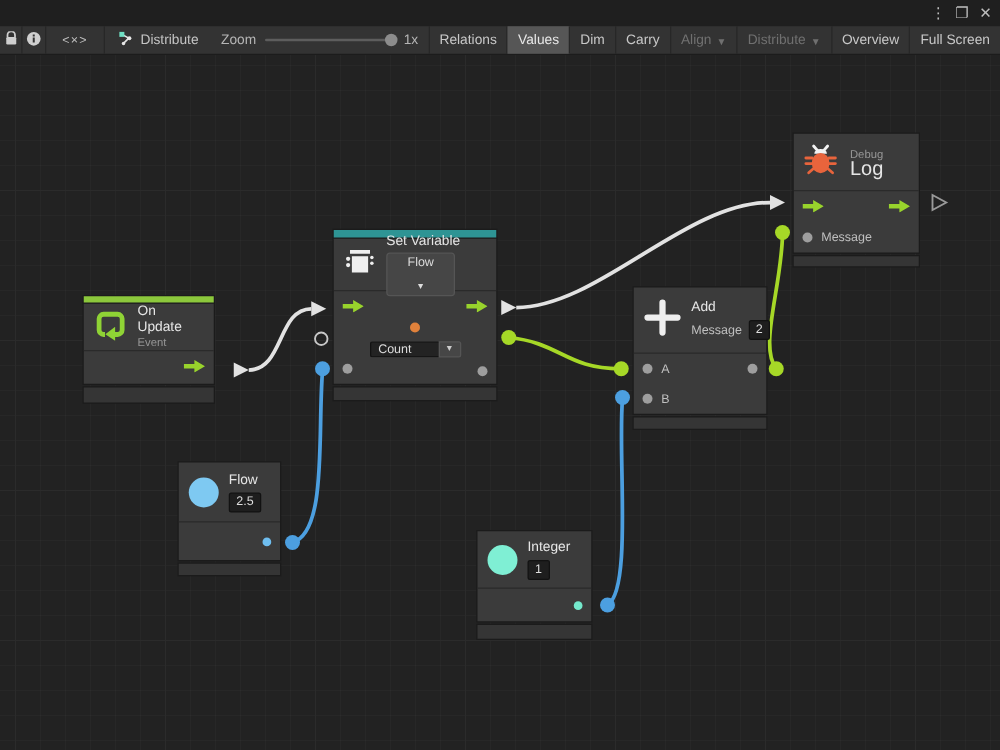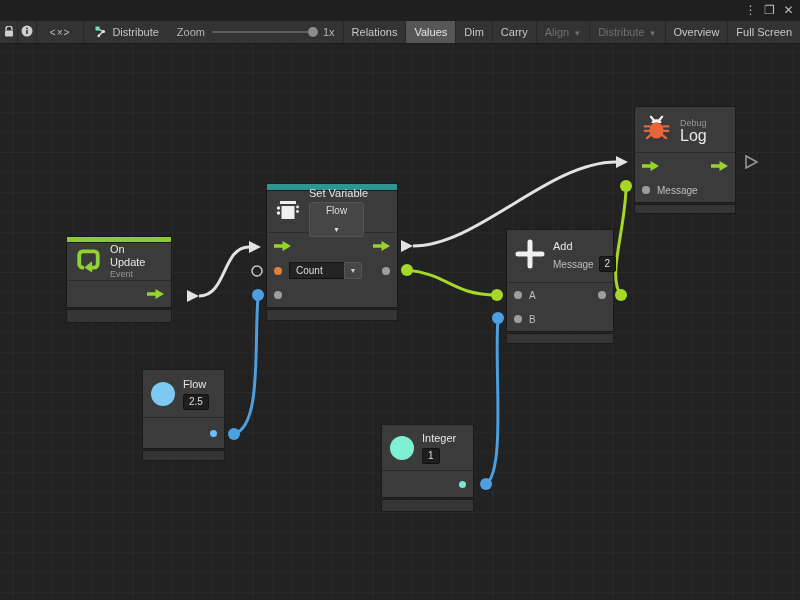--- a/index.html
+++ b/index.html
@@ -220,21 +220,21 @@
               <svg width="17" height="10" viewBox="0 0 17 10">
                   <path d="M0 3.2h8.5V0L17 5l-8.5 5V6.8H0z" fill="#98d32c"></path>
                 </svg>
             </span>
             <span>
               <svg width="17" height="10" viewBox="0 0 17 10">
                   <path d="M0 3.2h8.5V0L17 5l-8.5 5V6.8H0z" fill="#98d32c"></path>
                 </svg>
             </span>
           </div>
-          <div class="nrow" style="height:25px;">
+          <div class="nrow" style="height:25px;flex-direction:column;">
             <span class="dot" style="background:#e0813b"></span>
             <span class="dd2">
               <span class="dd2text">Count</span>
               <span class="dd2btn">▼</span>
             </span>
             <span class="dot mlauto" style="background:#9e9e9e"></span>
           </div>
           <div class="nrow" style="height:24px;">
             <span class="dot" style="background:#9e9e9e"></span>
           </div>

